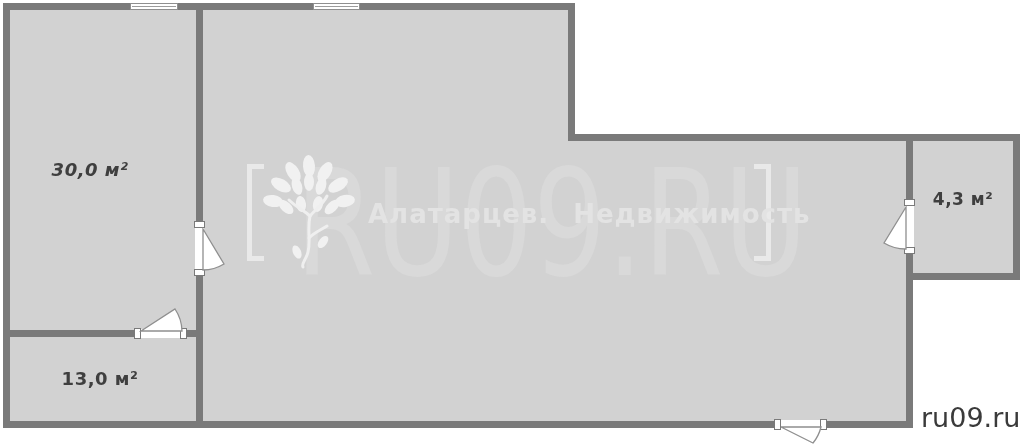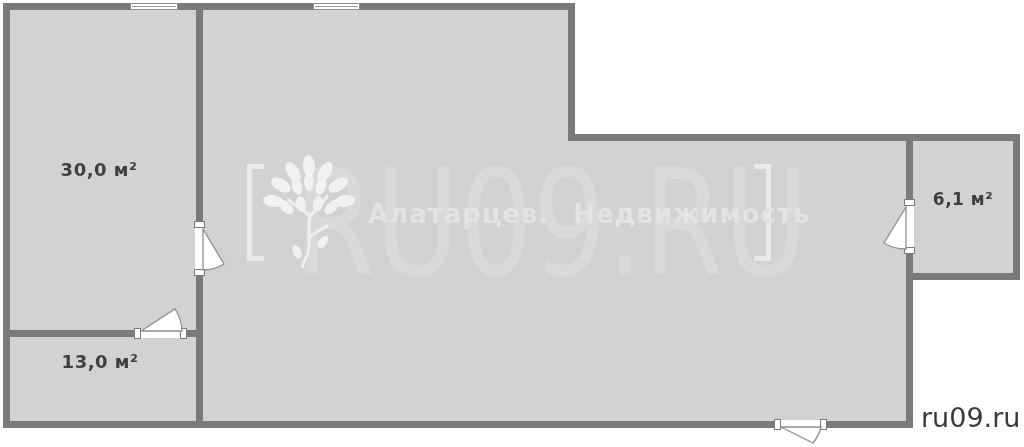--- a/index.html
+++ b/index.html
@@ -98,19 +98,19 @@
     <g fill="none" stroke="#efefef" stroke-width="3" stroke-linecap="round">
       <path d="M55,64 C52,78 56,88 53,100 C51,108 46,112 48,115"></path>
       <path d="M55,64 C48,58 40,54 34,48"></path>
       <path d="M55,64 C62,56 68,52 72,44"></path>
       <path d="M54,86 C60,80 66,78 72,74"></path>
     </g>
   </svg>
 
   <div class="abs wm-sub" style="left:368px;top:199px;">Алатарцев. Недвижимость</div>
 
-  <div class="abs room-label" style="left:39px;top:159px;width:120px;">30,0 м²</div>
-  <div class="abs room-label" style="left:40px;top:351px;width:120px;">13,0 м²</div>
-  <div class="abs room-label" style="left:903px;top:189px;width:120px;font-size:17px;">6,1 м²</div>
+  <div class="abs room-label" style="left:30px;top:159px;width:120px;font-style:italic;">30,0 м²</div>
+  <div class="abs room-label" style="left:40px;top:368px;width:120px;">13,0 м²</div>
+  <div class="abs room-label" style="left:903px;top:189px;width:120px;font-size:17px;">4,3 м²</div>
 
   <div class="abs site-label" style="left:921px;top:402px;">ru09.ru</div>
 
 </div>
 
 </body></html>

